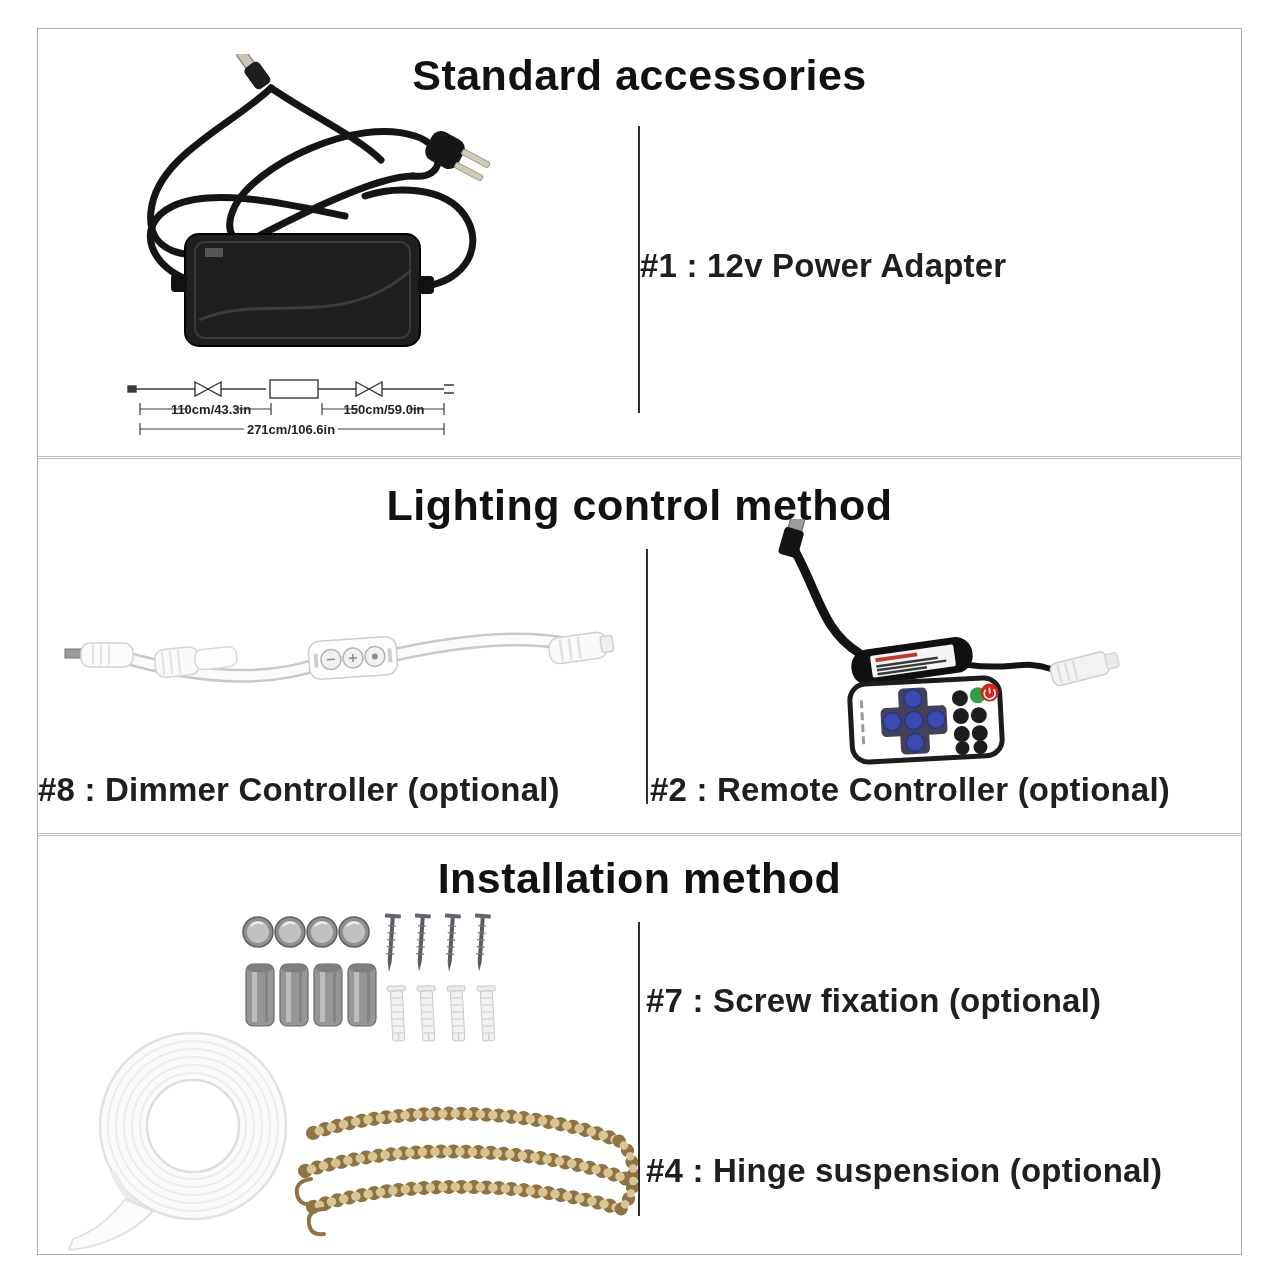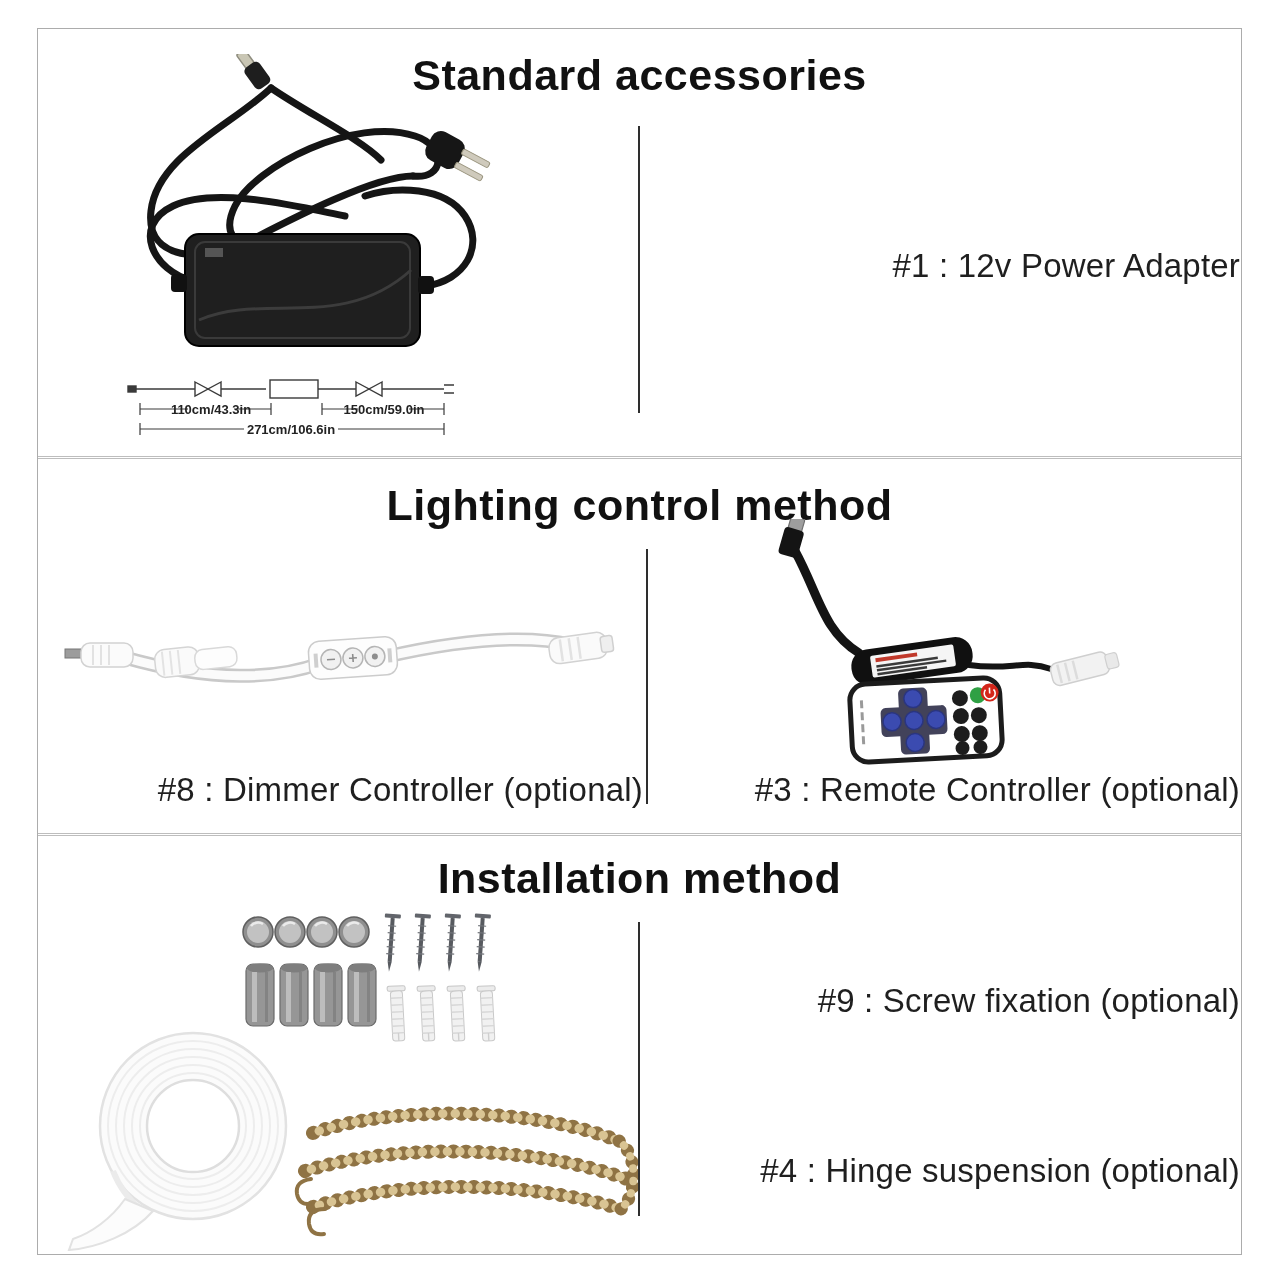--- a/index.html
+++ b/index.html
@@ -6,21 +6,21 @@
   .canvas{position:relative;width:1280px;height:1280px;background:#ffffff;
           font-family:"Liberation Sans", sans-serif;overflow:hidden;}
   .frame{position:absolute;left:37px;top:28px;width:1205px;height:1227px;
          border:1px solid #acacac;box-sizing:border-box;background:#ffffff;}
   .section{position:relative;width:100%;box-sizing:border-box;}
   .sec1{height:427px;}
   .sec2{height:377px;border-top:3px double #bdbdbd;}
   .sec3{height:421px;border-top:3px double #bdbdbd;}
   .sec-title{position:absolute;left:0;width:100%;text-align:center;
              font-size:43px;font-weight:bold;color:#111;letter-spacing:.5px;}
-  .caption{position:absolute;text-align:right;font-size:33px;font-weight:400;
+  .caption{position:absolute;text-align:left;font-size:33px;font-weight:700;
            color:#1f1f1f;letter-spacing:.2px;}
   .vdivider{position:absolute;width:2px;background:#2e2e2e;}
   .photo{position:absolute;}
   svg{display:block;}
 </style>
 </head>
 <body>
 
 <div class="canvas">
   <div class="frame">
@@ -173,21 +173,21 @@
             <circle cx="216" cy="199" r="8" fill="#1d1d1d"></circle>
             <circle cx="198" cy="217" r="8" fill="#1d1d1d"></circle>
             <circle cx="216" cy="217" r="8" fill="#1d1d1d"></circle>
             <circle cx="198" cy="231" r="7" fill="#1d1d1d"></circle>
             <circle cx="216" cy="231" r="7" fill="#1d1d1d"></circle>
           </g>
         </g>
       </svg>
 
       <div class="caption" style="left:0;top:312px;width:605px;">#8 : Dimmer Controller (optional)</div>
-      <div class="caption" style="left:612px;top:312px;width:590px;">#3 : Remote Controller (optional)</div>
+      <div class="caption" style="left:612px;top:312px;width:590px;">#2 : Remote Controller (optional)</div>
     </div>
 
     <div class="section sec3">
       <div class="sec-title" style="top:18px;">Installation method</div>
 
       <svg class="photo" style="left:190px;top:70px;" width="285" height="155" viewBox="0 0 285 155">
         <g>
           <g transform="translate(30,26)">
               <circle r="15" fill="#8f8f8f" stroke="#5f5f5f" stroke-width="1.5"></circle>
               <circle r="11" fill="#c2c2c2"></circle>
@@ -315,18 +315,18 @@
           <path d="M336 50 C354 62 356 102 338 118" stroke="#d9c493" stroke-width="8" stroke-dasharray="0.5 12" stroke-dashoffset="6"></path>
         </g>
         <g fill="none" stroke="#8f7344" stroke-width="4" stroke-linecap="round">
           <path d="M28 88 q-16 2 -14 15 q2 11 13 10"></path>
           <path d="M42 118 q-18 0 -16 15 q2 12 15 10"></path>
         </g>
       </svg>
 
       <div class="vdivider" style="left:600px;top:86px;height:294px;"></div>
 
-      <div class="caption" style="left:608px;top:146px;width:594px;">#9 : Screw fixation (optional)</div>
+      <div class="caption" style="left:608px;top:146px;width:594px;">#7 : Screw fixation (optional)</div>
       <div class="caption" style="left:608px;top:316px;width:594px;">#4 : Hinge suspension (optional)</div>
     </div>
 
   </div>
 </div>
 
 </body></html>

